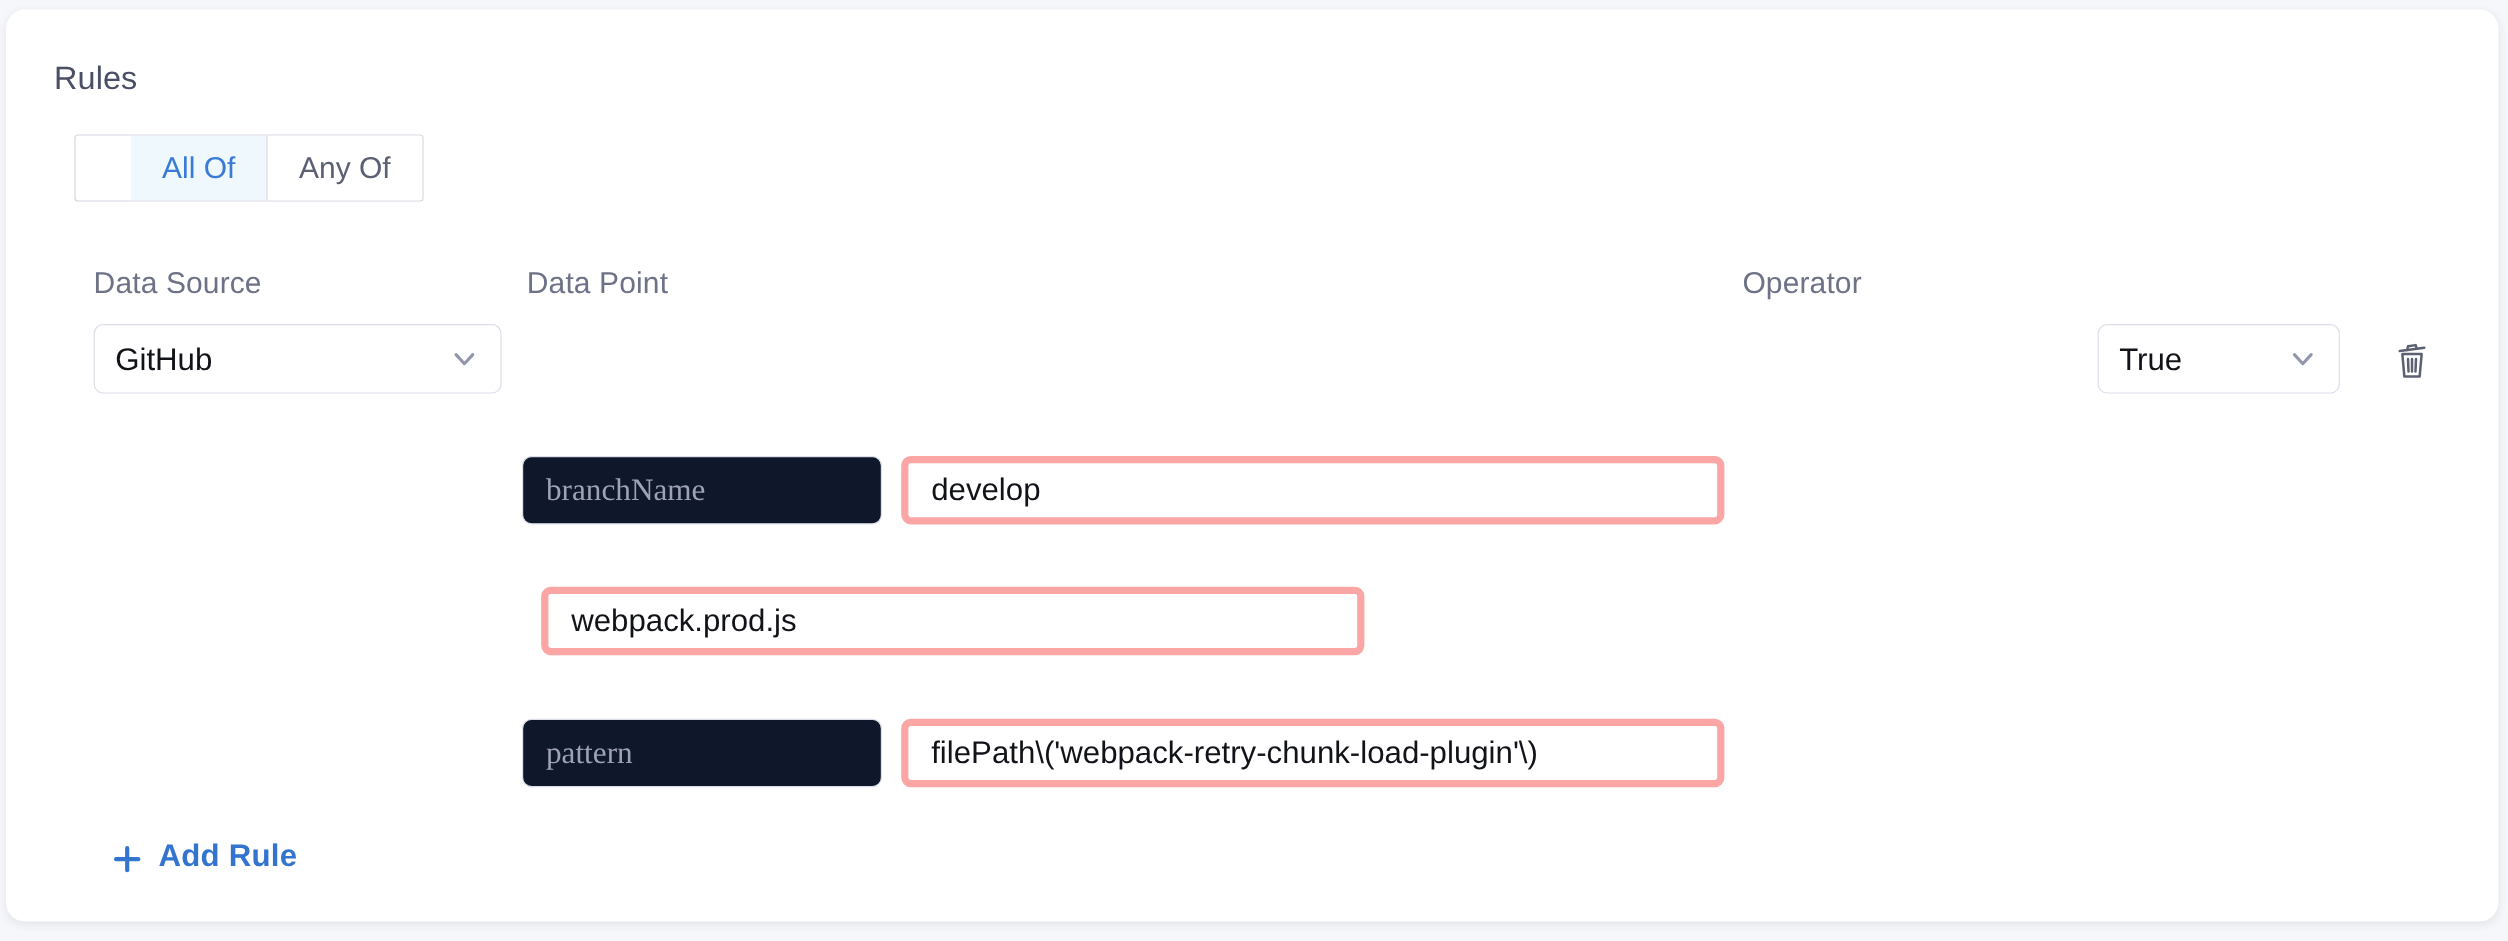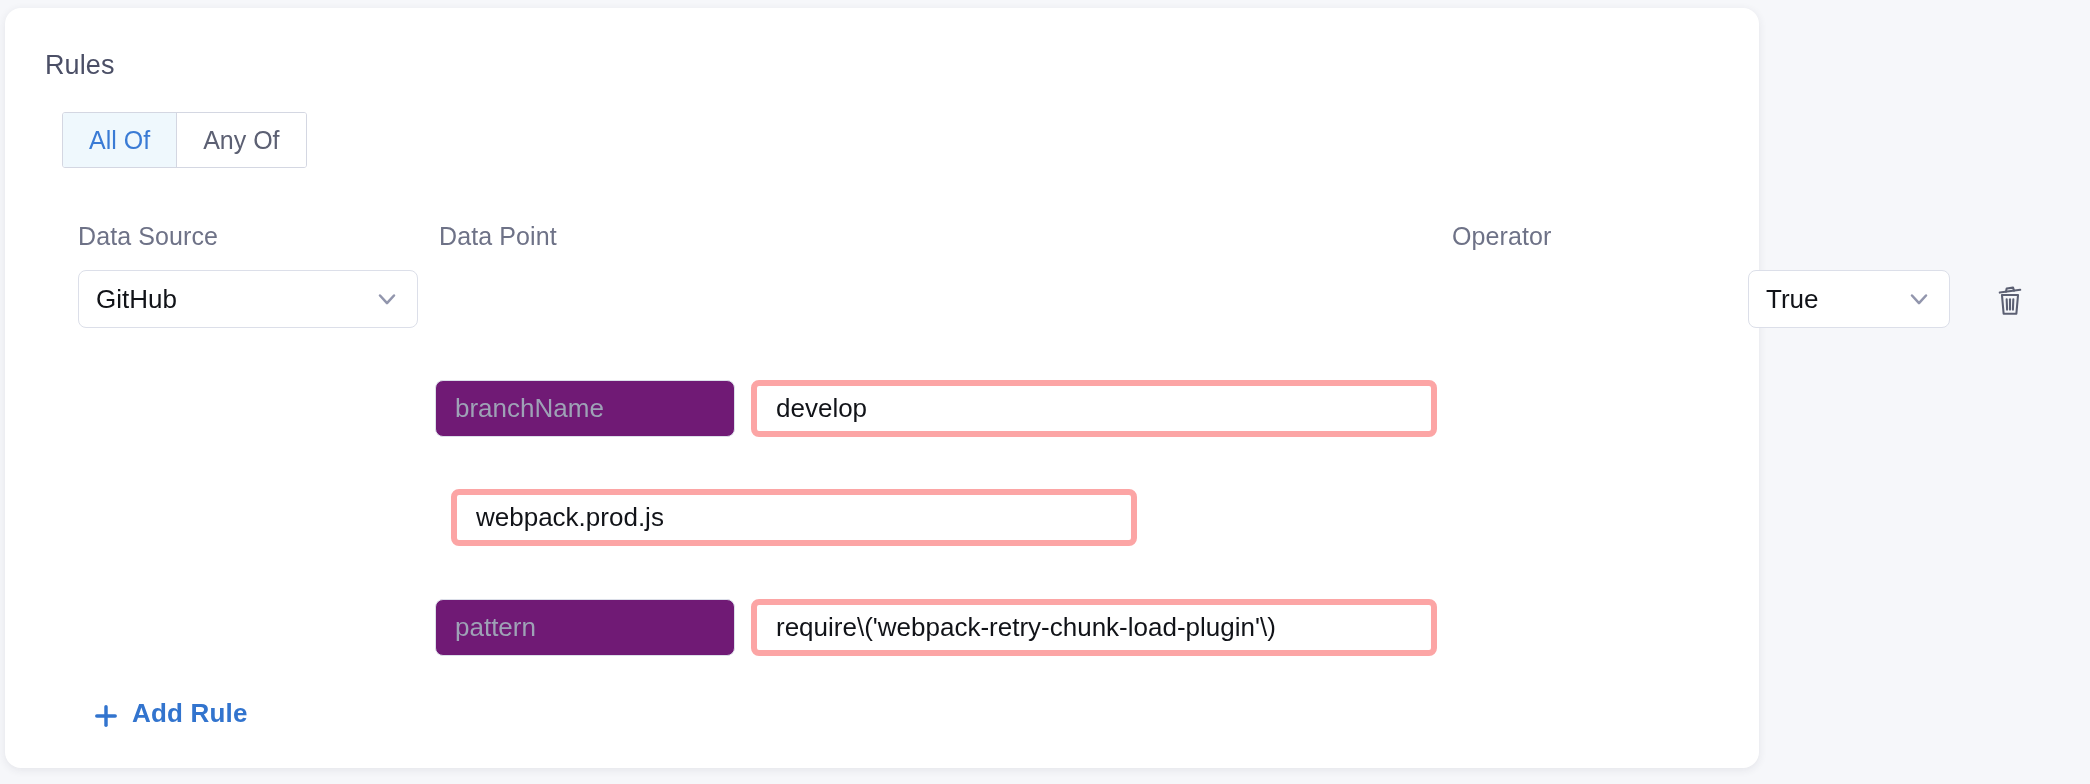--- a/index.html
+++ b/index.html
@@ -12,21 +12,21 @@
     position: relative;
     width: 2090px;
     height: 784px;
     background: #f6f7fa;
     overflow: hidden;
   }
   .card {
     position: absolute;
     left: 5px;
     top: 8px;
-    width: 1754px;
+    width: 2077px;
     height: 760px;
     background: #ffffff;
     border-radius: 16px;
     box-shadow: 0 2px 8px rgba(40,48,70,0.09);
     box-sizing: border-box;
   }
 
   
   .rules-title {
     position: absolute;
@@ -40,20 +40,21 @@
   
   .segmented {
     position: absolute;
     left: 57px;
     top: 104px;
     display: flex;
     border: 1px solid #d4d7e2;
     border-radius: 3px;
     overflow: hidden;
     height: 54px;
+    padding-left: 46px;
   }
   .seg-btn {
     display: flex;
     align-items: center;
     justify-content: center;
     padding: 0 26px;
     font-size: 25px;
     color: #5c6073;
     background: #ffffff;
     cursor: pointer;
@@ -126,30 +127,31 @@
     background: transparent;
     border: none;
     padding: 0;
   }
 
   
   .param-row { position: absolute; left: 430px; display: flex; align-items: center; }
   .param-key {
     width: 300px;
     height: 57px;
-    background: #701a75;
+    background: #0f172a;
     border: 1px solid #dcdfe9;
     border-radius: 8px;
     box-sizing: border-box;
     display: flex;
     align-items: center;
     padding-left: 19px;
     font-size: 26px;
     color: #9ea2b6;
     white-space: nowrap;
+    font-family: Liberation Serif, serif;
   }
   .param-val {
     margin-left: 16px;
     width: 686px;
     height: 57px;
     background: #ffffff;
     border: 6px solid #fca5a5;
     border-radius: 8px;
     box-sizing: border-box;
     display: flex;
@@ -239,21 +241,21 @@
       <div class="param-key">branchName</div>
       <div class="param-val">develop</div>
     </div>
 
     <div class="param-row row-1">
       <div class="param-val">webpack.prod.js</div>
     </div>
 
     <div class="param-row row-2">
       <div class="param-key">pattern</div>
-      <div class="param-val">require\('webpack-retry-chunk-load-plugin'\)</div>
+      <div class="param-val">filePath\('webpack-retry-chunk-load-plugin'\)</div>
     </div>
 
     <button class="add-rule">
       <svg class="plus" viewBox="0 0 24 24" fill="none" stroke="#3274ce" stroke-width="3.2" stroke-linecap="round">
         <line x1="12" y1="3.5" x2="12" y2="20.5"></line>
         <line x1="3.5" y1="12" x2="20.5" y2="12"></line>
       </svg>
       <span class="add-label">Add Rule</span>
     </button>
 

